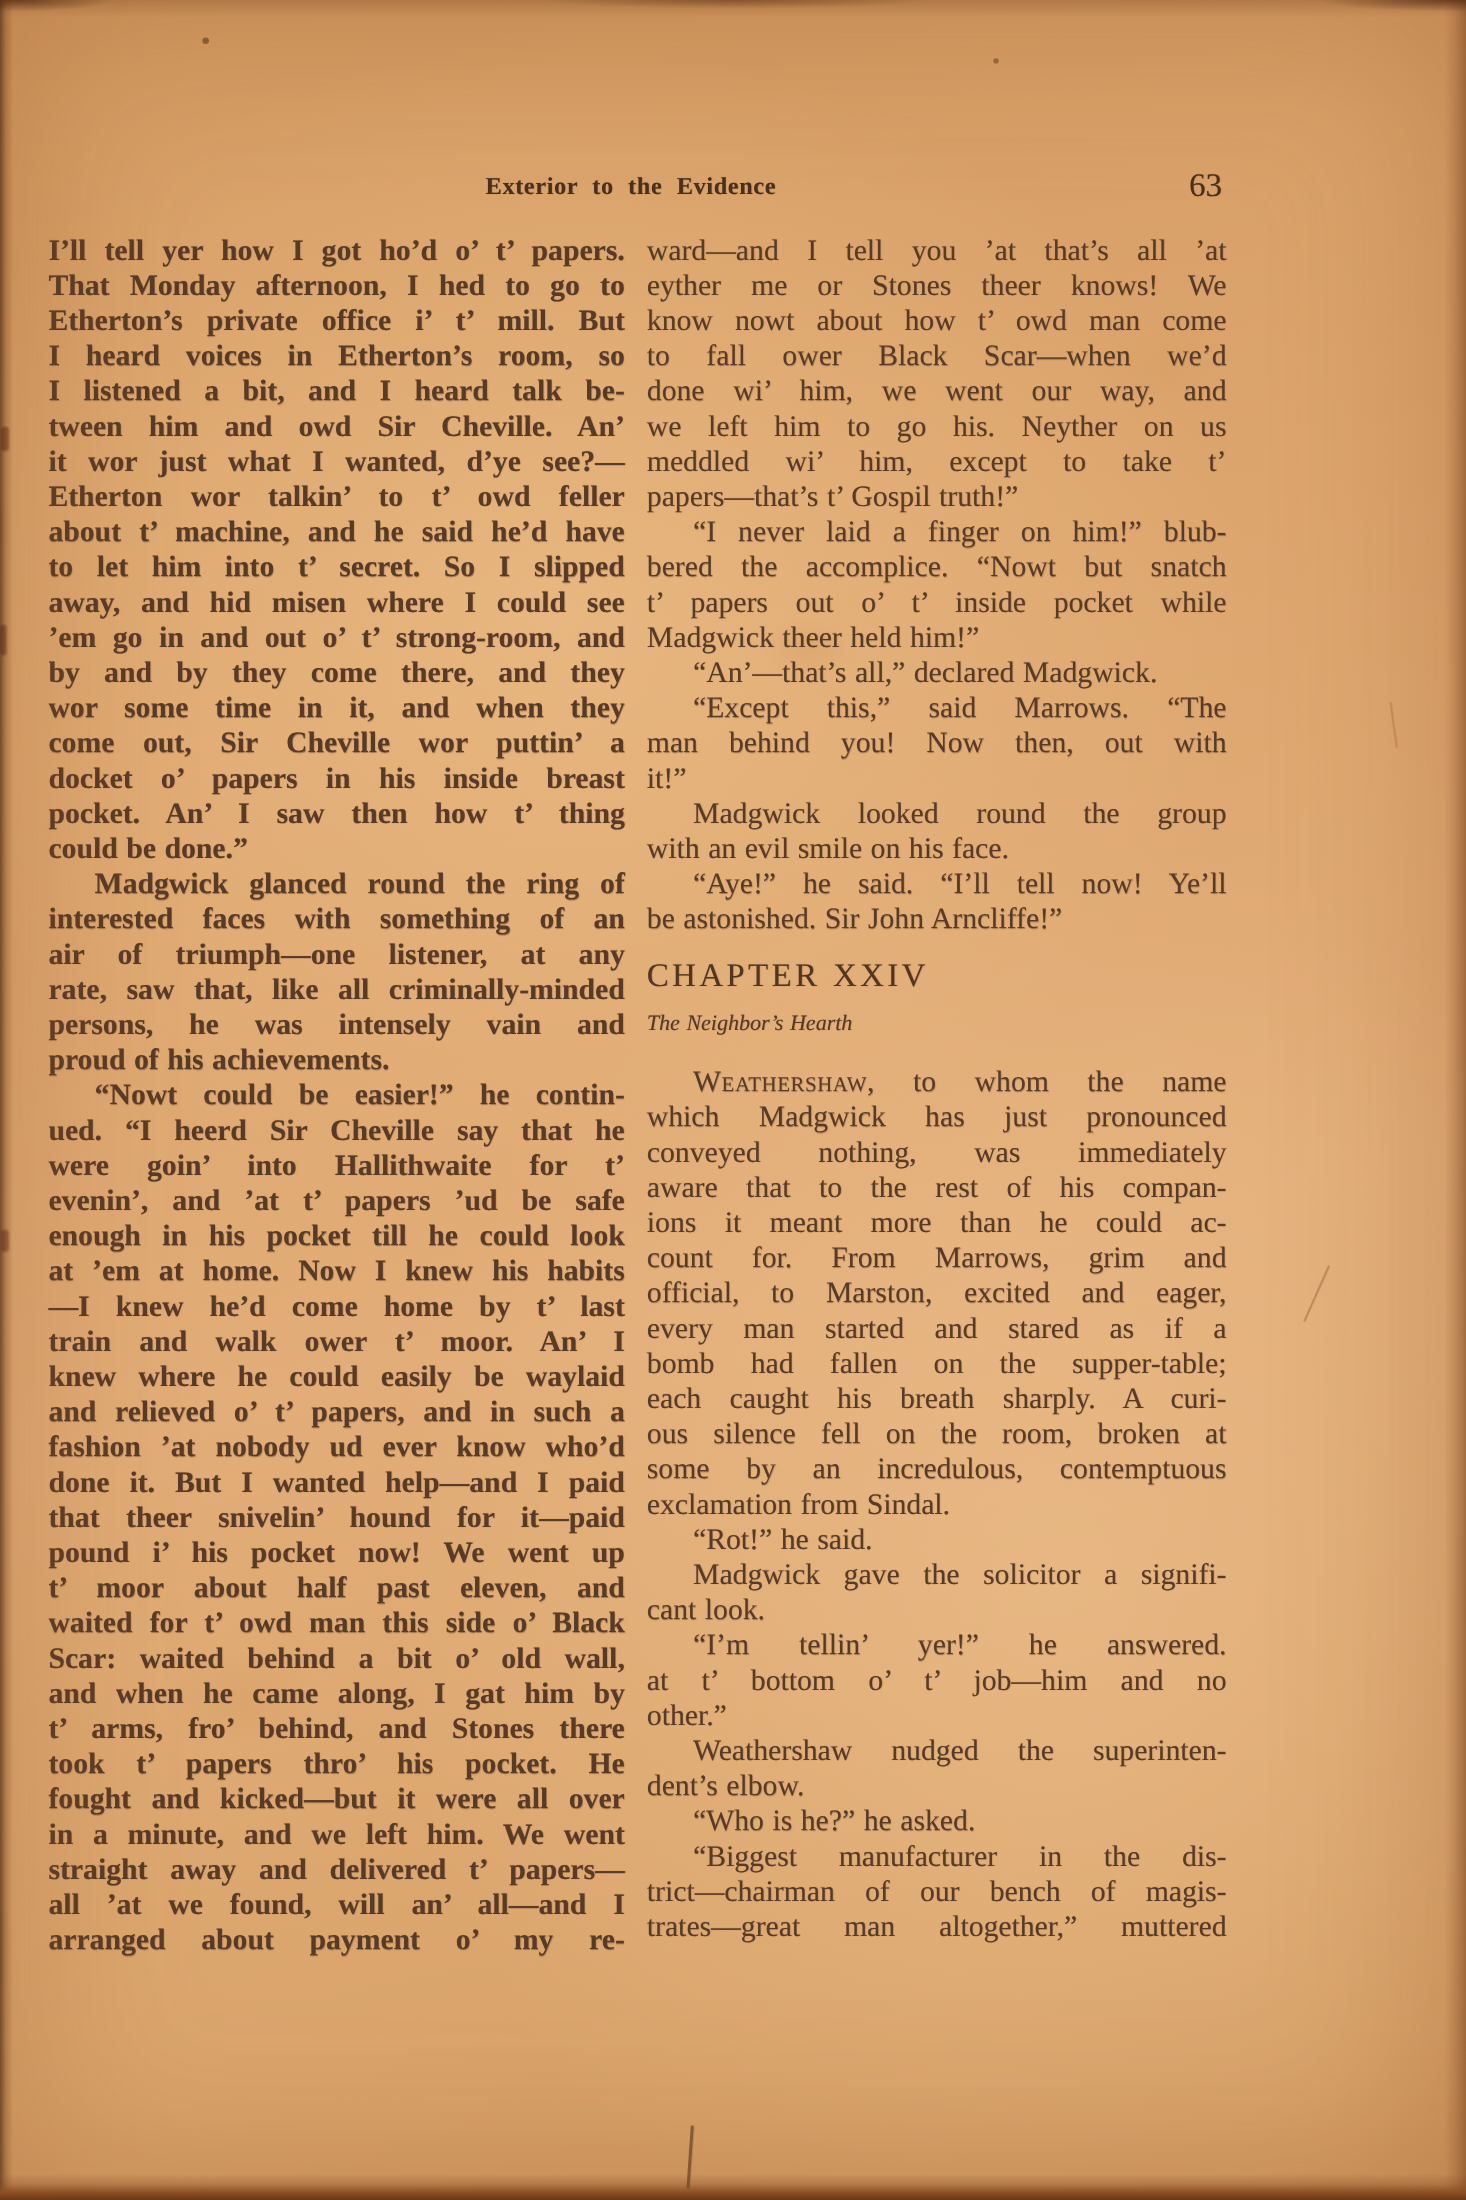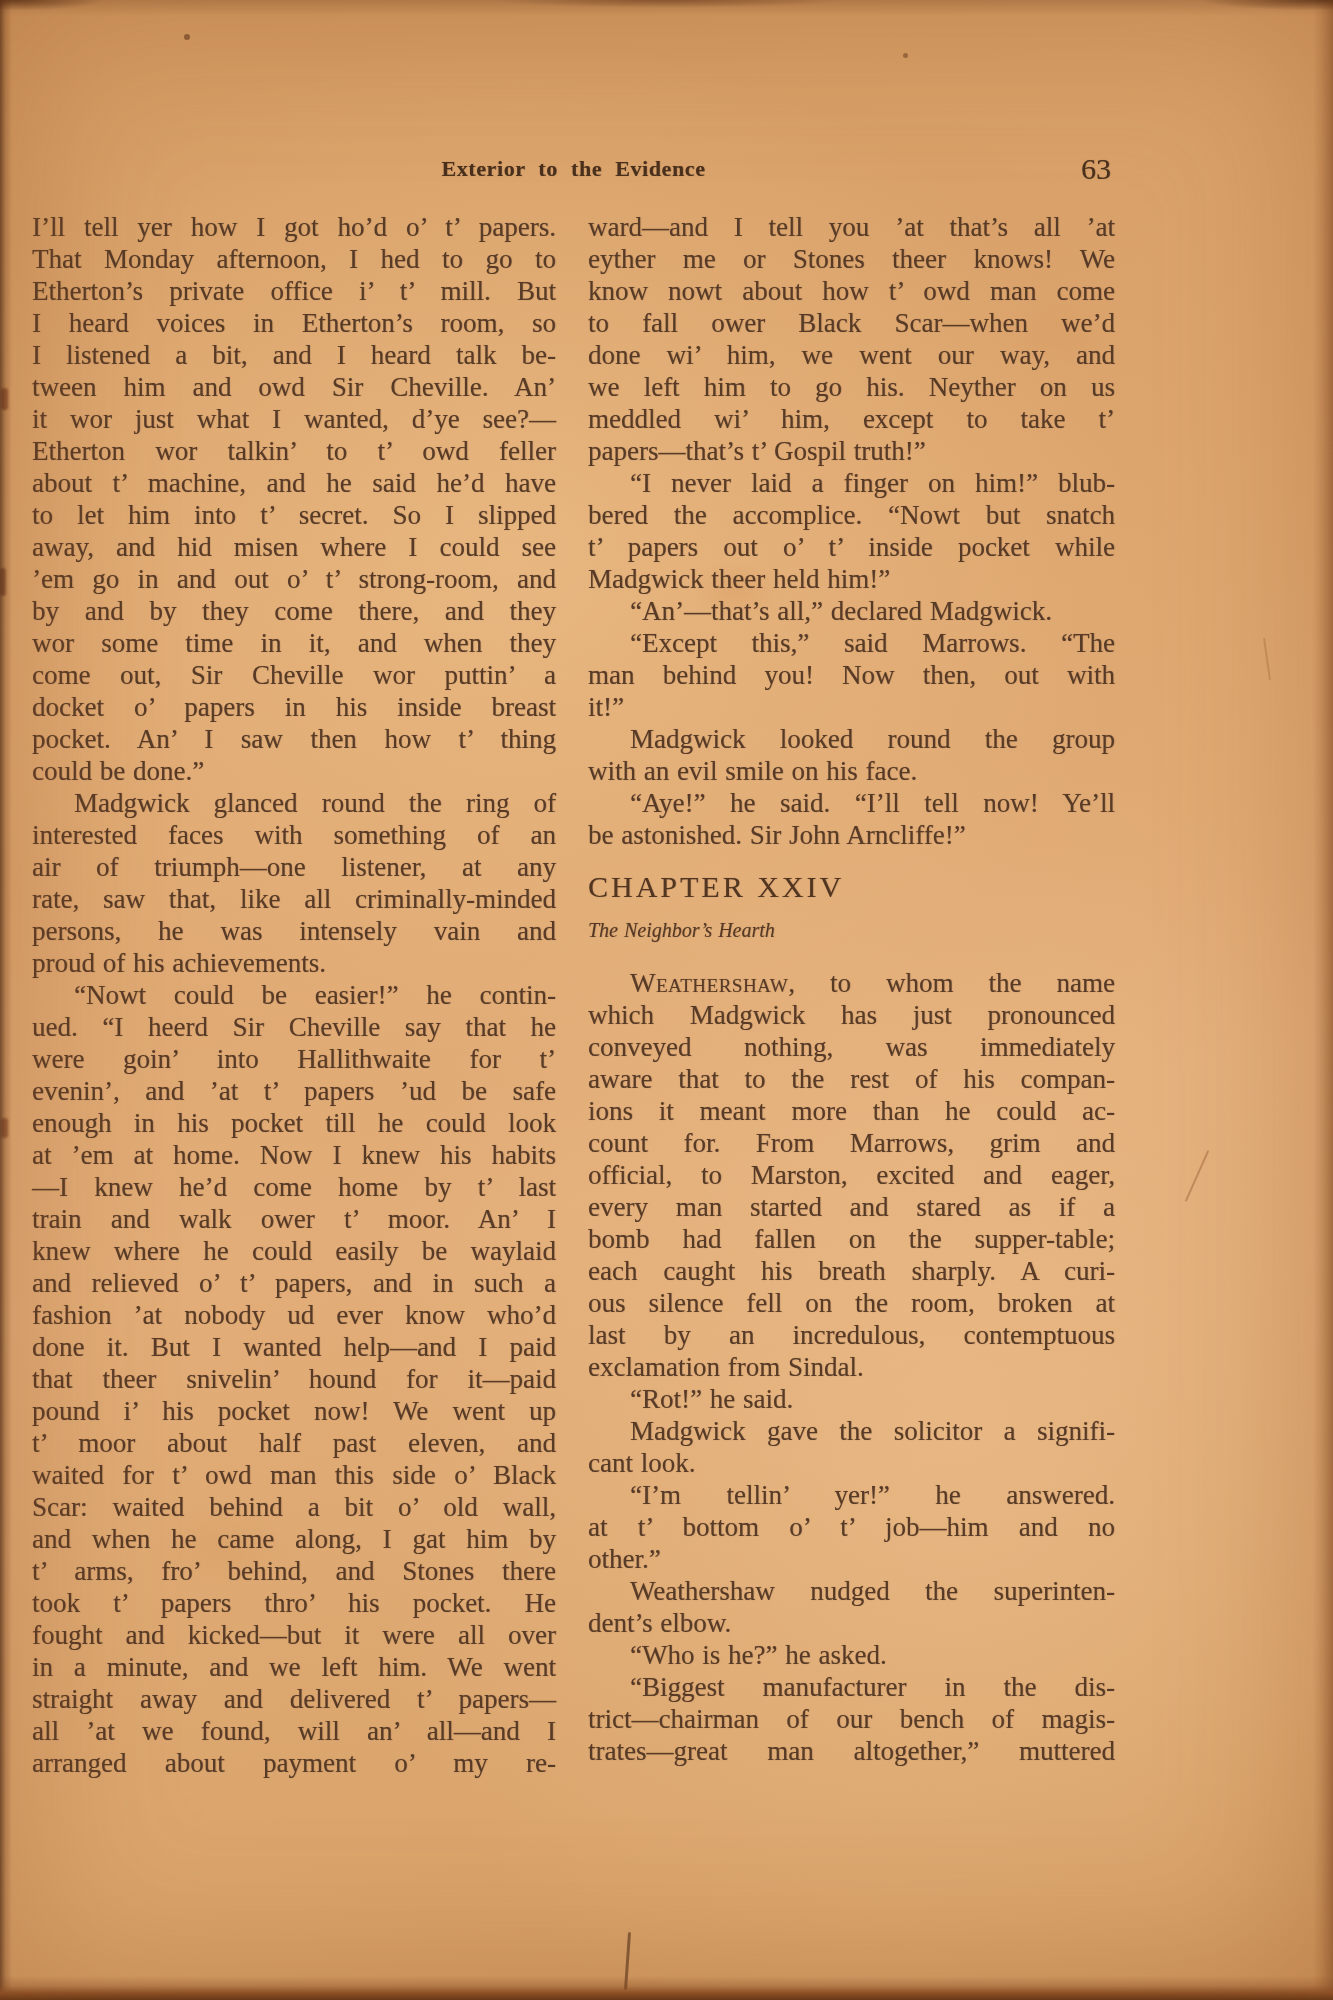--- a/index.html
+++ b/index.html
@@ -71,21 +71,21 @@
   }
 
   
   .column {
     position: absolute; top: 211px;
     font-size: 27px; line-height: 32px;
     color: #583b27;
     text-shadow: 0.4px 0.4px 0.9px rgba(80,52,32,0.45);
     word-spacing: 1px;
   }
-  .column-left  { left: 32px;  width: 524px; }
+  .column-left  { left: 44px;  width: 524px; font-weight: bold; }
   .column-right { left: 588px; width: 527px; }
   .line { text-align: justify; text-align-last: justify; white-space: normal; }
   .line.para-end { text-align-last: left; }
   .line.indent { text-indent: 42px; }
   .smallcaps { font-variant: small-caps; letter-spacing: 0.5px; }
   .chapter-heading {
     margin-top: 16px; 
     font-size: 30px; line-height: 40px; letter-spacing: 3px;
     color: #523621;
   }
@@ -186,21 +186,21 @@
       <div class="line">which Madgwick has just pronounced</div>
       <div class="line">conveyed nothing, was immediately</div>
       <div class="line">aware that to the rest of his compan-</div>
       <div class="line">ions it meant more than he could ac-</div>
       <div class="line">count for.  From Marrows, grim and</div>
       <div class="line">official, to Marston, excited and eager,</div>
       <div class="line">every man started and stared as if a</div>
       <div class="line">bomb had fallen on the supper-table;</div>
       <div class="line">each caught his breath sharply.  A curi-</div>
       <div class="line">ous silence fell on the room, broken at</div>
-      <div class="line">last by an incredulous, contemptuous</div>
+      <div class="line">some by an incredulous, contemptuous</div>
       <div class="line para-end">exclamation from Sindal.</div>
       <div class="line indent para-end">“Rot!” he said.</div>
       <div class="line indent">Madgwick gave the solicitor a signifi-</div>
       <div class="line para-end">cant look.</div>
       <div class="line indent">“I’m tellin’ yer!” he answered.</div>
       <div class="line">at t’ bottom o’ t’ job—him and no</div>
       <div class="line para-end">other.”</div>
       <div class="line indent">Weathershaw nudged the superinten-</div>
       <div class="line para-end">dent’s elbow.</div>
       <div class="line indent para-end">“Who is he?” he asked.</div>

